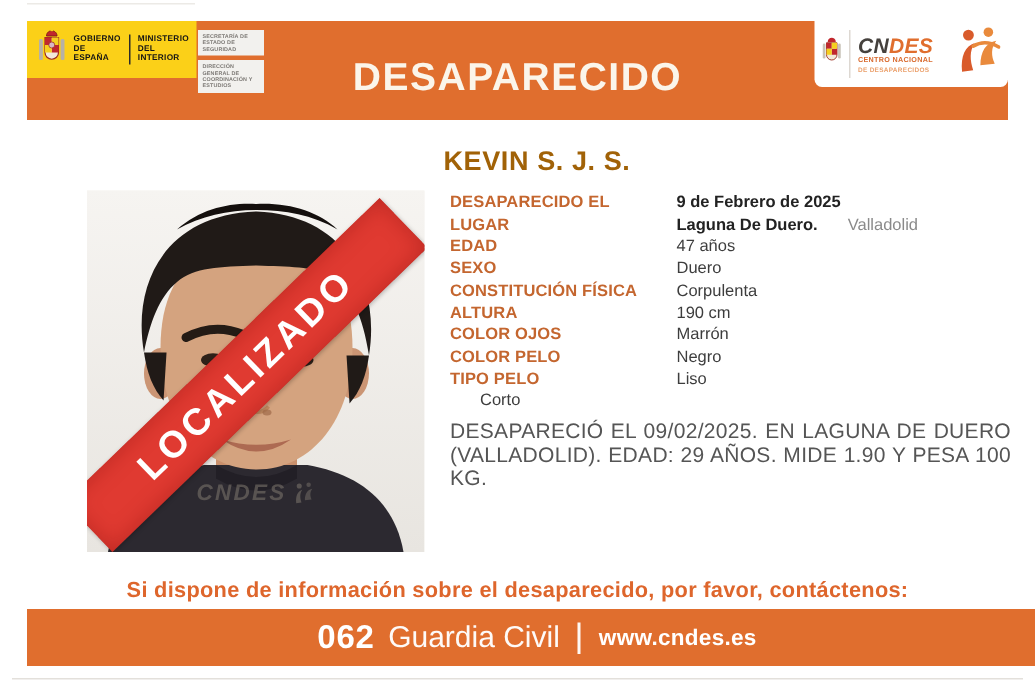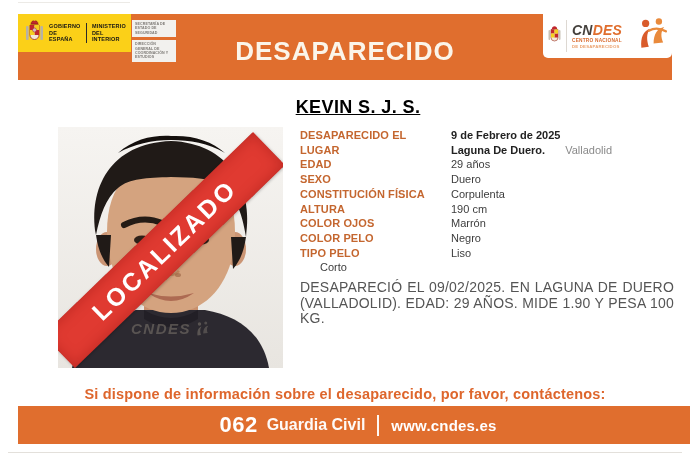--- a/index.html
+++ b/index.html
@@ -23,21 +23,21 @@
   .cndes-box{position:absolute;right:0;top:0;width:129px;height:44px;background:#fff;
     border-radius:0 0 5px 5px;display:flex;align-items:center;gap:5px;padding:3px 5px;box-sizing:border-box;}
   .cndes-divider{width:1px;height:32px;background:#ddd8d2;}
   .cndes-acronym{font-size:14px;font-weight:800;font-style:italic;color:#45413d;line-height:15px;letter-spacing:.2px;}
   .cndes-acronym .suffix{color:var(--accent-orange,#E06E2E);}
   .cndes-sub1{font-size:4.8px;font-weight:bold;color:#D96B2F;letter-spacing:.2px;line-height:5.5px;}
   .cndes-sub2{font-size:4.3px;font-weight:bold;color:#EBA06C;letter-spacing:.2px;line-height:5px;}
   .cndes-figures{margin-left:auto;}
   
   .name{position:absolute;left:0;right:0;top:97px;text-align:center;padding-left:26px;
-    font-size:18px;font-weight:bold;color:#000000;letter-spacing:.4px;text-decoration:underline;}
+    font-size:18px;font-weight:bold;color:#a16207;letter-spacing:.4px;}
   
   .photo{position:absolute;left:58px;top:127px;width:225px;height:241px;background:#f3f1ee;overflow:hidden;}
   .portrait{position:absolute;left:0;top:0;}
   .watermark{position:absolute;left:50%;top:193px;transform:translateX(-50%);display:flex;align-items:center;gap:3px;
     color:rgba(128,121,112,.55);font-size:15px;font-weight:bold;font-style:italic;letter-spacing:1.5px;white-space:nowrap;}
   .banner{position:absolute;left:47%;top:51%;width:292px;height:46px;background:var(--banner-red,#E03A31);
     transform:translate(-50%,-50%) rotate(-44deg);display:flex;align-items:center;justify-content:center;
     color:#fff;font-size:25px;font-weight:bold;letter-spacing:2.5px;
     box-shadow:inset 0 0 14px rgba(120,10,10,.35), 0 1px 3px rgba(0,0,0,.25);}
   
@@ -48,21 +48,21 @@
   .row .v-strong{font-weight:bold;color:#222;}
   .row .v-light{color:#8a8a8a;margin-left:20px;font-weight:normal;}
   .description{position:absolute;left:300px;top:280px;width:374px;font-size:14px;line-height:15.5px;
     color:#555;text-align:justify;letter-spacing:.2px;}
   
   .contact{position:absolute;left:0;right:0;top:386px;text-align:center;color:#DE662C;
     font-weight:bold;font-size:14.5px;letter-spacing:.2px;}
   .footer-bar{position:absolute;left:18px;top:406px;width:680px;height:38px;background:var(--accent-orange,#E06E2E);
     display:flex;align-items:center;justify-content:center;gap:9px;color:#fff;}
   .phone{font-size:22px;font-weight:bold;letter-spacing:.5px;}
-  .org{font-size:16px;font-weight:700;opacity:.97;}
+  .org{font-size:20px;font-weight:400;opacity:.97;}
   .sep{width:2px;height:21px;background:#fff;opacity:.95;margin:0 3px;}
   .site{font-size:15px;font-weight:bold;letter-spacing:.2px;}
   .scan-line-bottom{position:absolute;left:8px;right:8px;top:452px;height:1px;background:#E3E0DB;}
   .scan-line-top{position:absolute;left:18px;top:2px;width:112px;height:1px;background:#ECEAE6;}
 </style>
 </head>
 <body>
 
 <div id="page">
 
@@ -185,21 +185,21 @@
       <span class="lbl">DESAPARECIDO EL</span>
       <span class="val v-strong">9 de Febrero de 2025</span>
     </div>
     <div class="row">
       <span class="lbl">LUGAR</span>
       <span class="val v-strong">Laguna De Duero.</span>
       <span class="val v-light">Valladolid</span>
     </div>
     <div class="row">
       <span class="lbl">EDAD</span>
-      <span class="val">29 años</span>
+      <span class="val">47 años</span>
     </div>
     <div class="row">
       <span class="lbl">SEXO</span>
       <span class="val">Duero</span>
     </div>
     <div class="row">
       <span class="lbl">CONSTITUCIÓN FÍSICA</span>
       <span class="val">Corpulenta</span>
     </div>
     <div class="row">

